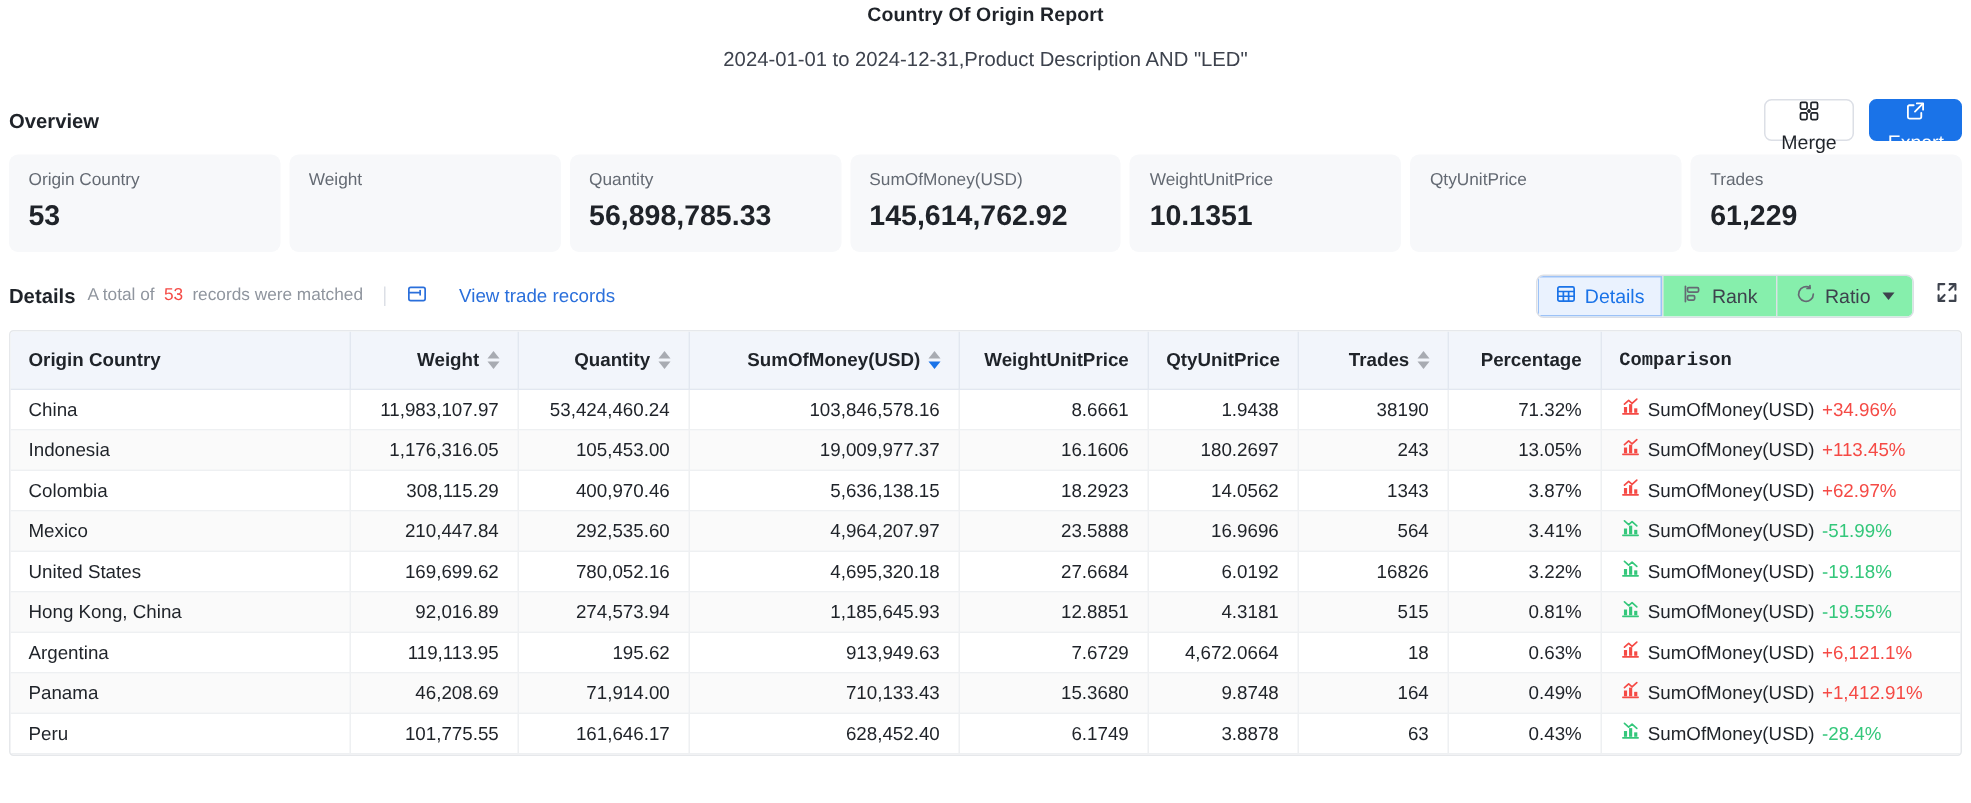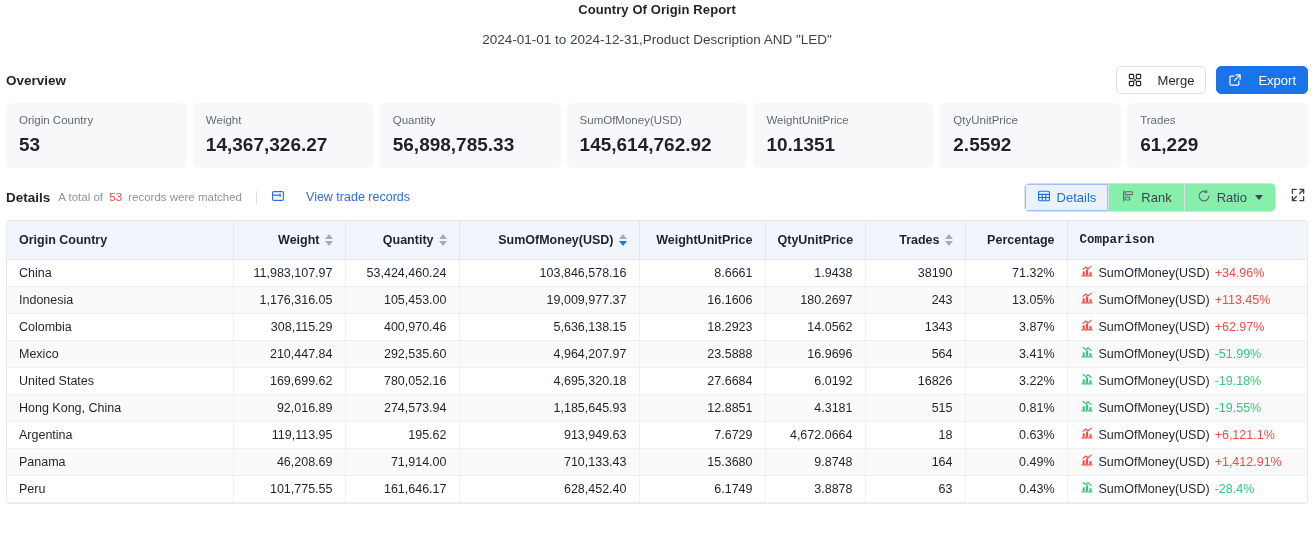--- a/index.html
+++ b/index.html
@@ -37,26 +37,27 @@
     margin-top: 18px;
     height: 30px;
   }
   .overview-label {
     font-size: 13.5px;
     font-weight: 600;
     color: #1f2329;
   }
   .ov-actions { display: flex; align-items: center; gap: 10px; }
   .btn {
-    display: inline-flex; align-items: center; gap: 16px;
+    display: inline-flex; align-items: center; gap: 6px;
     height: 28px; padding: 0 11px;
     border-radius: 5px;
     font-size: 13px;
     cursor: pointer;
     white-space: nowrap;
+    flex-direction: column;
   }
   .btn-secondary {
     background: #ffffff;
     border: 1px solid #dcdfe6;
     color: #1f2329;
   }
   .btn-primary {
     background: #1a73e8;
     border: 1px solid #1a73e8;
     color: #ffffff;
@@ -238,37 +239,35 @@
     </div>
   </div>
 
   <div class="cards">
     <div class="card">
       <div class="card-label">Origin Country</div>
       <div class="card-value">53</div>
     </div>
     <div class="card">
       <div class="card-label">Weight</div>
-      <div class="card-value">14,367,326.27</div>
     </div>
     <div class="card">
       <div class="card-label">Quantity</div>
       <div class="card-value">56,898,785.33</div>
     </div>
     <div class="card">
       <div class="card-label">SumOfMoney(USD)</div>
       <div class="card-value">145,614,762.92</div>
     </div>
     <div class="card">
       <div class="card-label">WeightUnitPrice</div>
       <div class="card-value">10.1351</div>
     </div>
     <div class="card">
       <div class="card-label">QtyUnitPrice</div>
-      <div class="card-value">2.5592</div>
     </div>
     <div class="card">
       <div class="card-label">Trades</div>
       <div class="card-value">61,229</div>
     </div>
   </div>
 
   <div class="details-bar">
     <div class="details-left">
       <span class="details-title">Details</span>

